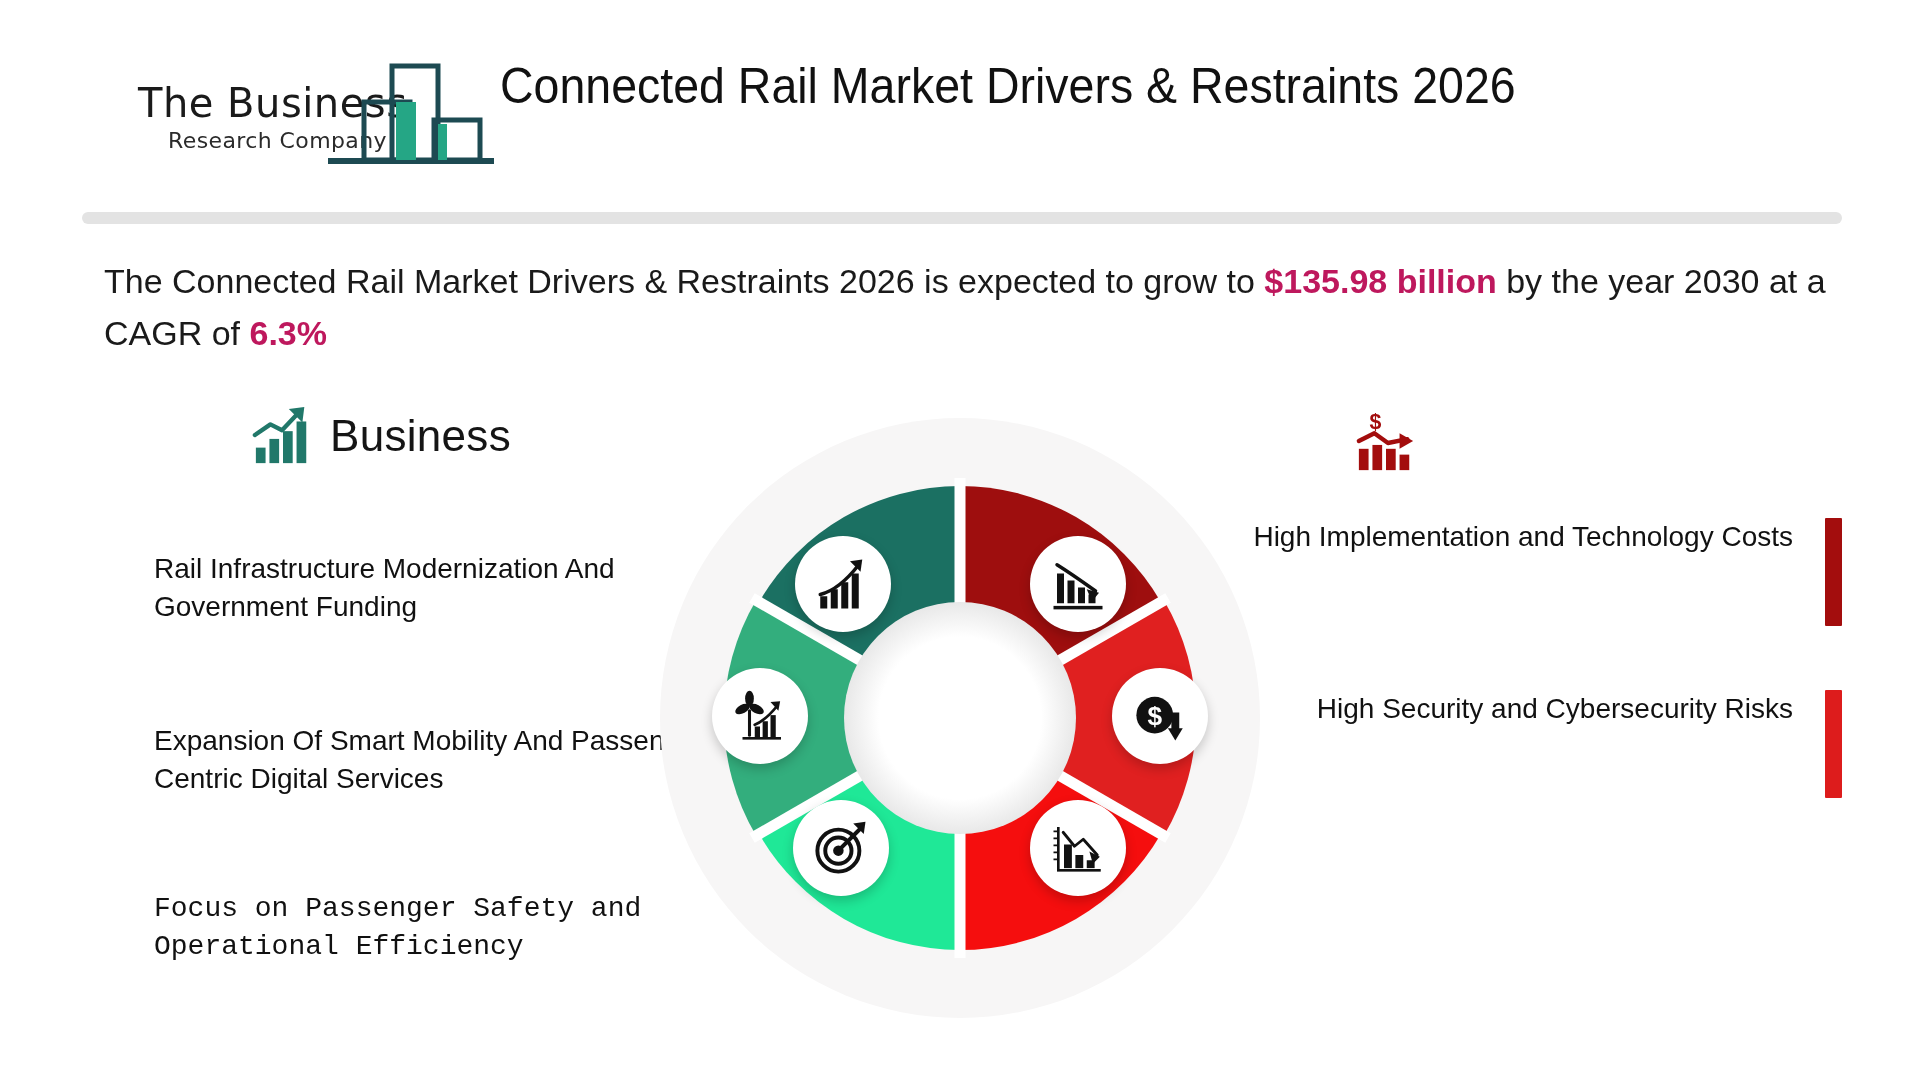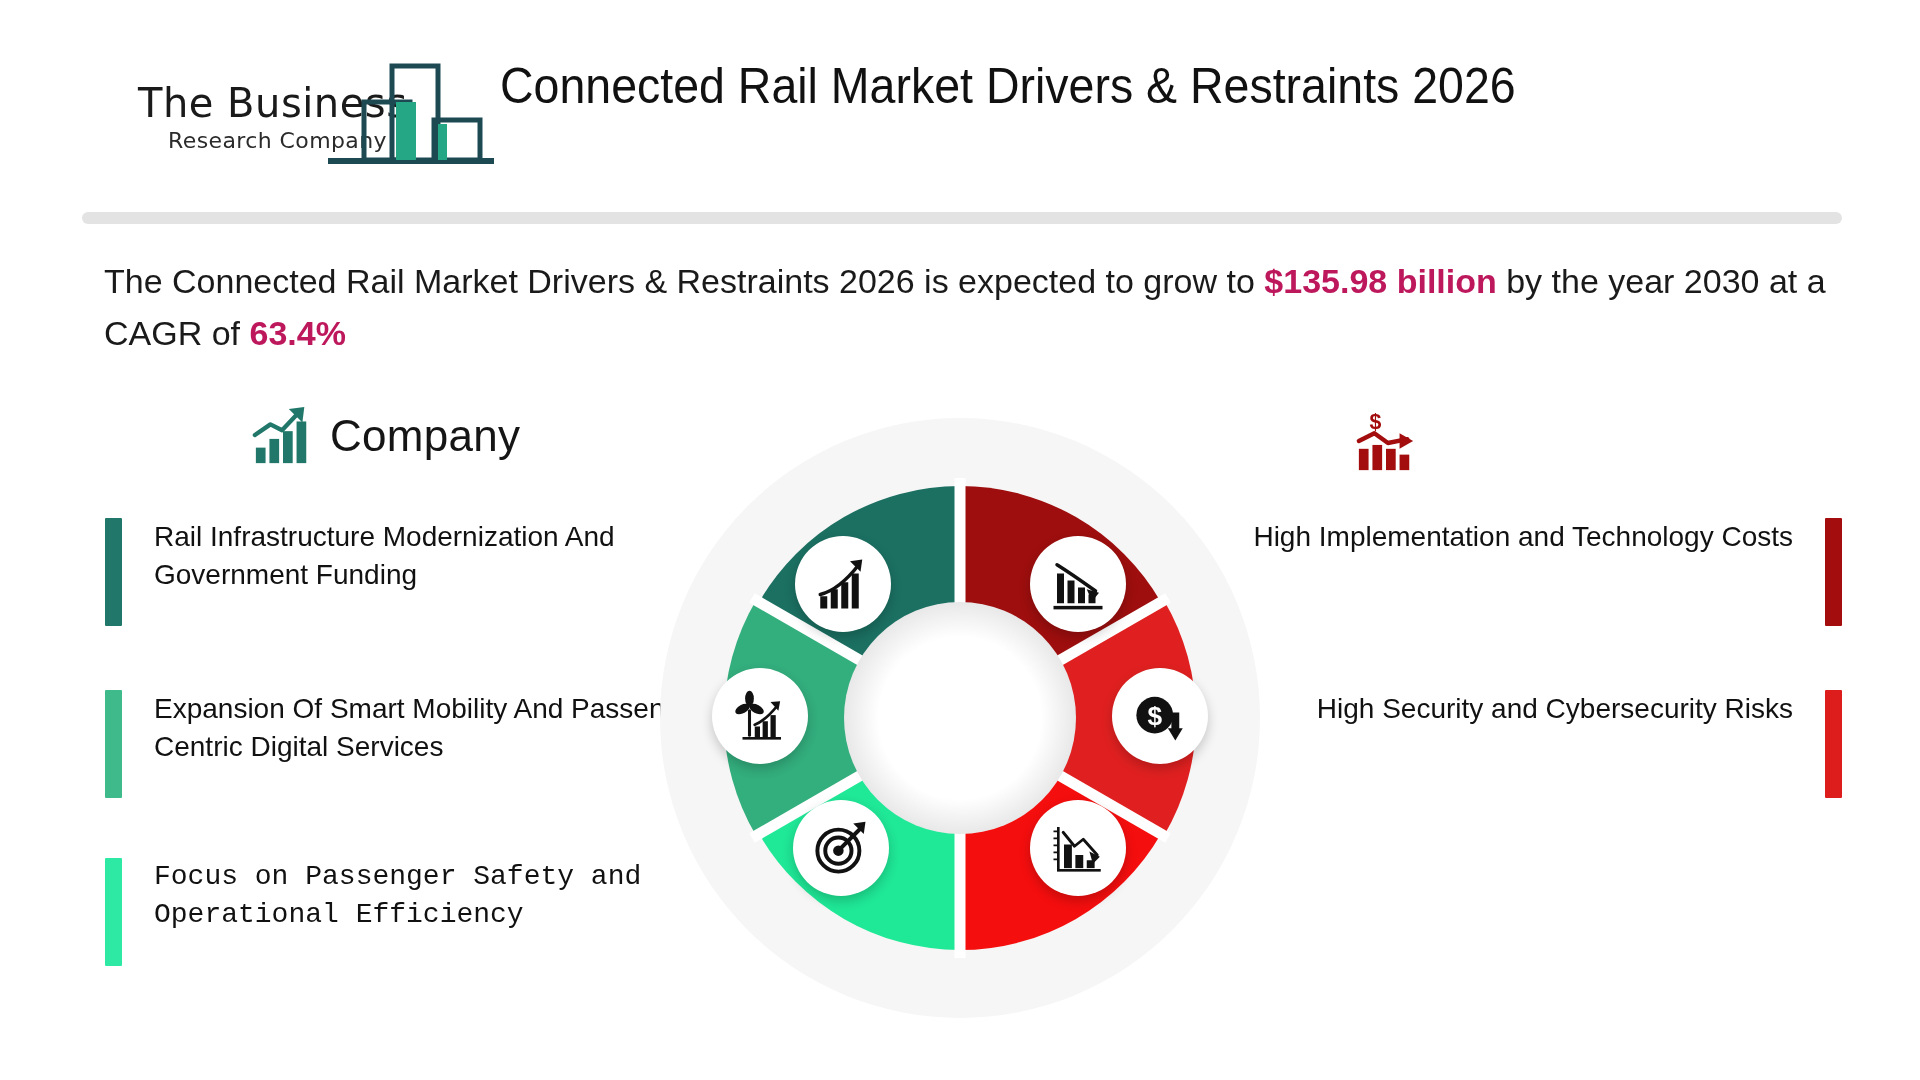--- a/index.html
+++ b/index.html
@@ -126,21 +126,21 @@
     border-radius: 1px;
     flex: 0 0 auto;
   }
   .item-text {
     font-size: 28px;
     line-height: 38px;
     color: #111111;
     font-weight: 400;
   }
 
-  .drivers-col .item { left: 105px; width: 640px; }
+  .drivers-col .item { left: 105px; width: 640px; align-items: flex-end; }
   .drivers-col .item .item-text {
     margin-left: 32px;
     text-align: left;
   }
   .drivers-col .d1 { top: 518px; height: 108px; }
   .drivers-col .d2 { top: 690px; height: 108px; }
   .drivers-col .d3 { top: 858px; height: 108px; font-family: Liberation Mono, monospace; }
 
   .restraints-col .item { right: 78px; width: 660px; justify-content: flex-end; }
   .restraints-col .item .item-text {
@@ -200,33 +200,33 @@
       <rect x="70" y="44" width="20" height="58" fill="#25a685"></rect>
       <rect x="112" y="66" width="9" height="36" fill="#25a685"></rect>
     </svg>
   </div>
 
   <div class="page-title">Connected Rail Market Drivers &amp; Restraints 2026</div>
 </div>
 <div class="header-rule"></div>
 
 <div class="subtitle">
-  <span>The Connected Rail Market Drivers &amp; Restraints 2026  is expected to grow to </span><span class="hl">$135.98 billion</span><span> by the year 2030 at a CAGR of </span><span class="hl">63.4%</span>
+  <span>The Connected Rail Market Drivers &amp; Restraints 2026  is expected to grow to </span><span class="hl">$135.98 billion</span><span> by the year 2030 at a CAGR of </span><span class="hl">6.3%</span>
 </div>
 
 <div class="sec-head drivers">
   <svg class="sec-icon" viewBox="0 0 64 64">
     <rect x="4" y="44" width="10" height="16" fill="#21786A"></rect>
     <rect x="18" y="35" width="10" height="25" fill="#21786A"></rect>
     <rect x="32" y="27" width="10" height="33" fill="#21786A"></rect>
     <rect x="46" y="17" width="10" height="43" fill="#21786A"></rect>
     <path d="M3 31 L19 20 L31 26 L50 6" stroke="#21786A" stroke-width="4.5" fill="none" stroke-linecap="round" stroke-linejoin="round"></path>
     <path d="M38 4 L54 2 L52 18 Z" fill="#21786A"></path>
   </svg>
-  <div class="sec-title">Company</div>
+  <div class="sec-title">Business</div>
 </div>
 
 <div class="sec-head restraints">
   <svg class="sec-icon" viewBox="0 0 64 64">
     <rect x="4" y="38" width="10" height="22" fill="#A30D0D"></rect>
     <rect x="18" y="34" width="10" height="26" fill="#A30D0D"></rect>
     <rect x="32" y="38" width="10" height="22" fill="#A30D0D"></rect>
     <rect x="46" y="44" width="10" height="16" fill="#A30D0D"></rect>
     <path d="M4 30 L20 22 L34 32 L54 28" stroke="#A30D0D" stroke-width="4.5" fill="none" stroke-linecap="round" stroke-linejoin="round"></path>
     <path d="M46 22 L60 30 L46 38 Z" fill="#A30D0D"></path>

